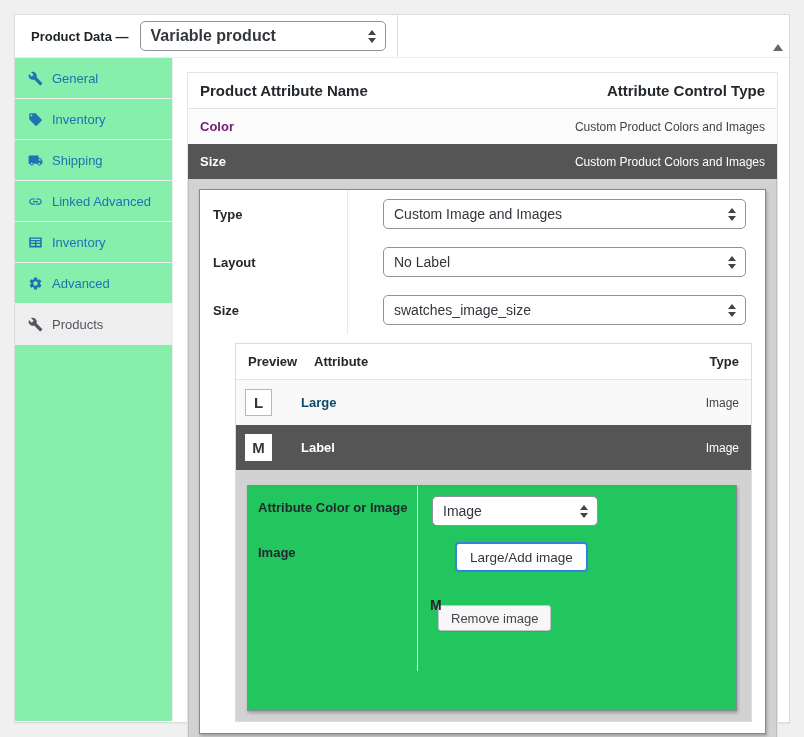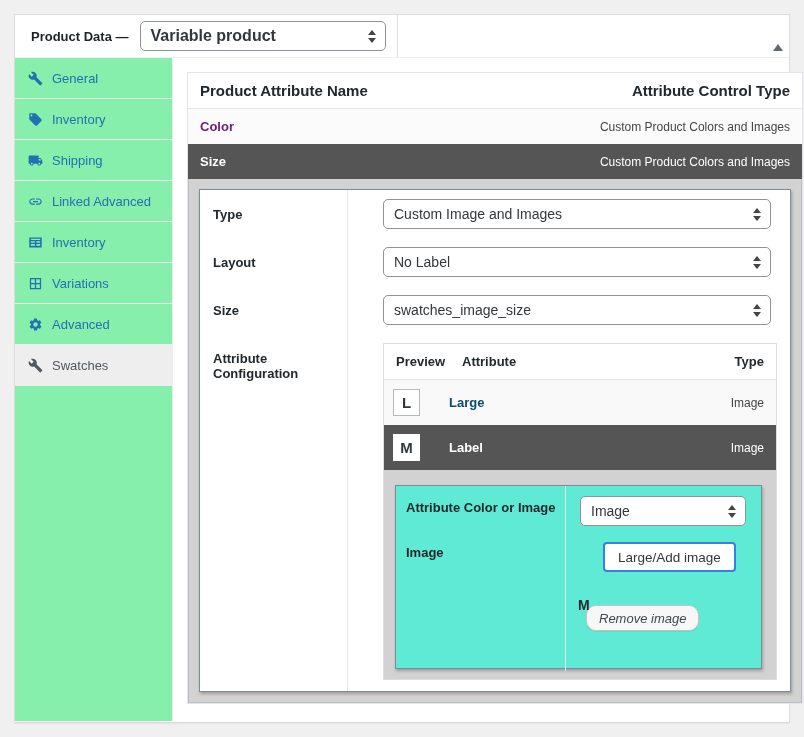--- a/index.html
+++ b/index.html
@@ -92,48 +92,47 @@
   .cfg-row.dark .pv-box { border-color: #fff; }
   .cfg-name { font-weight: bold; cursor: pointer; }
   .cfg-row.light .cfg-name { color: #0c4a6e; }
   .cfg-row.dark .cfg-name { color: #fff; }
   .cfg-type { margin-left: auto; font-size: 12px; padding-right: 3px; }
   .cfg-row.light .cfg-type { color: #444; }
   .cfg-row.dark .cfg-type { color: #fff; }
   
   .cfg-expand { background: #d2d2d2; padding: 15px 14px 10px 11px; }
   .detail-panel {
-    background: #5eead4; border: 1px solid #7e8c98;
+    background: #22c55e; border: 1px solid #7e8c98;
     box-shadow: 1px 2px 3px rgba(0,0,0,.25);
-    position: relative; height: 184px;
+    position: relative; height: 226px;
   }
   .d-row { display: flex; }
   .d-lbl {
     flex: 0 0 170px; border-right: 1px solid #e8e8e8;
     padding: 14px 0 0 10px; font-weight: bold; color: #23282d;
   }
   .d-row1 { height: 45px; }
   .d-row1 .d-fld { padding: 10px 15px 0 14px; }
   .d-row1 .sel { width: 166px; height: 27px; }
   .d-row2 { height: 140px; }
   .d-row2 .d-fld { flex: 1; position: relative; padding: 11px 15px 0 14px; }
   .m-letter { position: absolute; left: 12px; top: 66px; font-weight: bold; font-size: 14px; color: #23282d; }
   .upload-btn {
     margin-left: 23px;
     background: #fff; border: 2px solid #3582dc; border-radius: 4px;
     height: 30px; padding: 0 13px; font-size: 13.5px; color: #32373c;
     font-family: "Liberation Sans", sans-serif; cursor: pointer; display: block;
   }
   .remove-btn {
     margin: 33px 0 0 6px;
-    background: #f7f7f7; border: 1px solid #c3c4c7; border-radius: 10px;
+    background: #f7f7f7; border: 1px solid #c3c4c7; border-radius: 3px;
     height: 26px; padding: 0 12px; font-size: 13px; color: #40464d;
     font-family: "Liberation Sans", sans-serif; cursor: pointer; display: block;
     box-shadow: 0 1px 0 rgba(0,0,0,.06);
-    font-style: italic;
   }
 </style>
 </head>
 <body>
 
 <div class="postbox">
 
   <div class="pd-header">
     <span class="pd-title">Product Data —</span>
     <div class="sel header-sel">
@@ -186,40 +185,32 @@
         <span class="icon">
             <svg viewBox="0 0 24 24">
               <path d="M2 4v16h20V4H2zm9 13H4.5v-2.5H11V17zm0-4.5H4.5V10H11v2.5zm8.5 4.5h-6v-2.5h6V17zm0-4.5h-6V10h6v2.5zm0-4.5H4.5V6h15v2z"></path>
             </svg>
           </span>
         <span>Inventory</span>
       </div>
       <div class="tab">
         <span class="icon">
             <svg viewBox="0 0 24 24">
-              <path d="M3 3v18h18V3H3zm8 16H5v-6h6v6zm0-8H5V5h6v6zm8 8h-6v-6h6v6zm0-8h-6V5h6v6z"></path>
-            </svg>
-          </span>
-        <span>Variations</span>
-      </div>
-      <div class="tab">
-        <span class="icon">
-            <svg viewBox="0 0 24 24">
               <path d="M19.14 12.94c.04-.3.06-.61.06-.94s-.02-.64-.07-.94l2.03-1.58a.5.5 0 0 0 .12-.64l-1.92-3.32a.5.5 0 0 0-.61-.22l-2.39.96c-.5-.38-1.03-.7-1.62-.94l-.36-2.54a.5.5 0 0 0-.5-.42h-3.84a.5.5 0 0 0-.5.42l-.36 2.54c-.59.24-1.13.57-1.62.94l-2.39-.96a.5.5 0 0 0-.61.22L2.74 8.87a.5.5 0 0 0 .12.64l2.03 1.58c-.05.3-.07.63-.07.94s.02.64.07.94l-2.03 1.58a.5.5 0 0 0-.12.64l1.92 3.32c.14.24.42.34.61.22l2.39-.96c.5.38 1.03.7 1.62.94l.36 2.54c.04.24.25.42.5.42h3.84c.25 0 .46-.18.5-.42l.36-2.54c.59-.24 1.13-.56 1.62-.94l2.39.96c.23.09.49 0 .61-.22l1.92-3.32a.5.5 0 0 0-.12-.64l-2.03-1.58zM12 15.6A3.6 3.6 0 1 1 12 8.4a3.6 3.6 0 0 1 0 7.2z"></path>
             </svg>
           </span>
         <span>Advanced</span>
       </div>
       <div class="tab active">
         <span class="icon">
             <svg viewBox="0 0 24 24">
               <path d="M22.7 19l-9.1-9.1c.9-2.3.4-5-1.5-6.9-2-2-5-2.4-7.4-1.3L9 6 6 9 1.6 4.7C.4 7.1.9 10.1 2.9 12.1c1.9 1.9 4.6 2.4 6.9 1.5l9.1 9.1c.4.4 1 .4 1.4 0l2.3-2.3c.5-.4.5-1.1.1-1.4z"></path>
             </svg>
           </span>
-        <span>Swatches</span>
+        <span>Products</span>
       </div>
     </div>
 
     <div class="main">
       <div class="attr-table">
 
         <div class="attr-thead">
           <span>Product Attribute Name</span>
           <span>Attribute Control Type</span>
         </div>
@@ -270,21 +261,20 @@
                   <span>swatches_image_size</span>
                   <span class="stepper">
                       <span class="tri-up"></span>
                       <span class="tri-down"></span>
                     </span>
                 </div>
               </div>
             </div>
 
             <div class="form-row cfg-row-outer">
-              <div class="lbl">Attribute Configuration</div>
               <div class="fld">
 
                 <div class="cfg-table">
                   <div class="cfg-head">
                     <span class="c-prev">Preview</span>
                     <span class="c-attr">Attribute</span>
                     <span class="c-type">Type</span>
                   </div>
 
                   <div class="cfg-row light">

